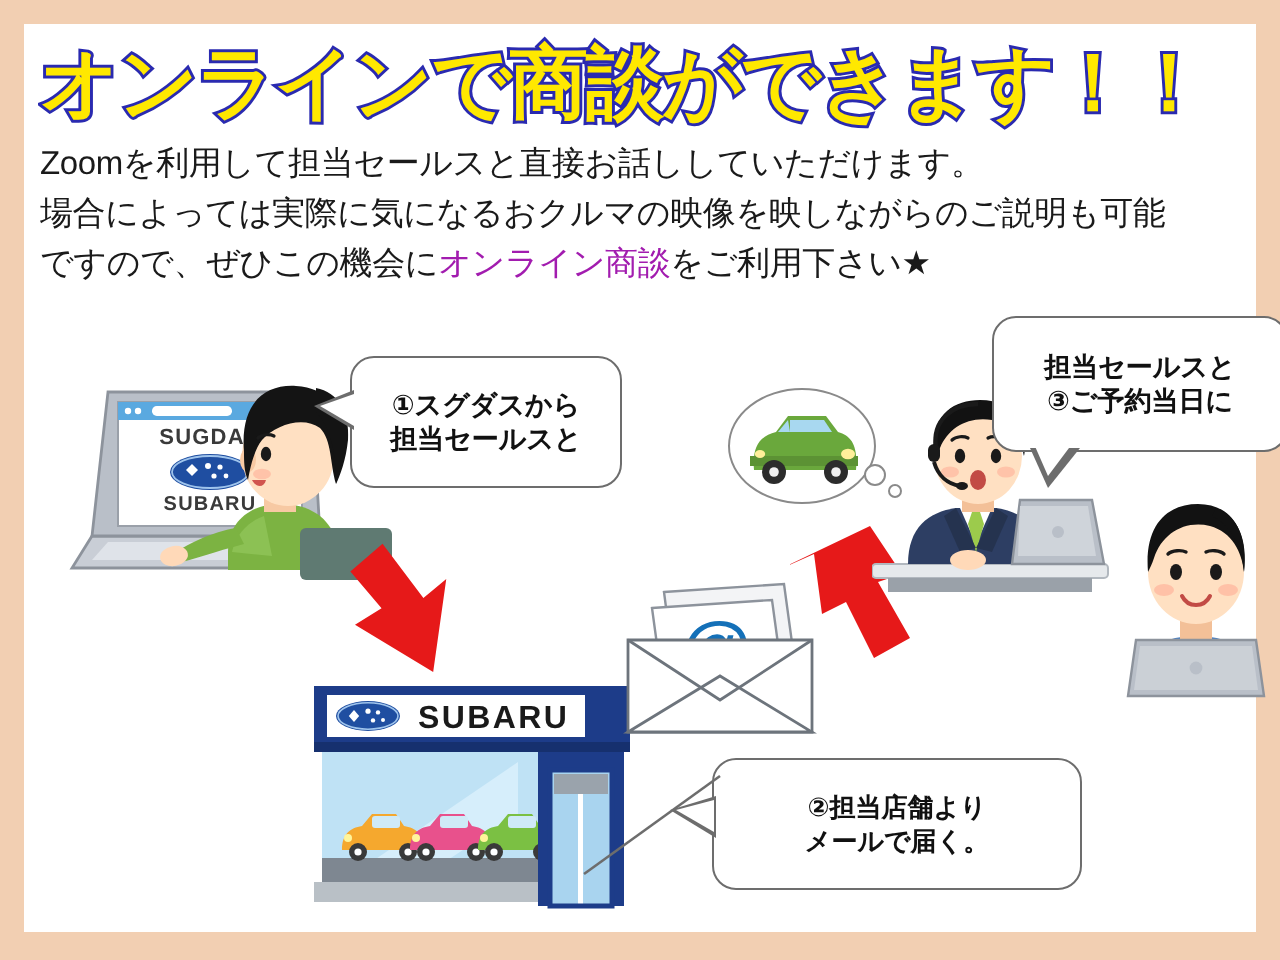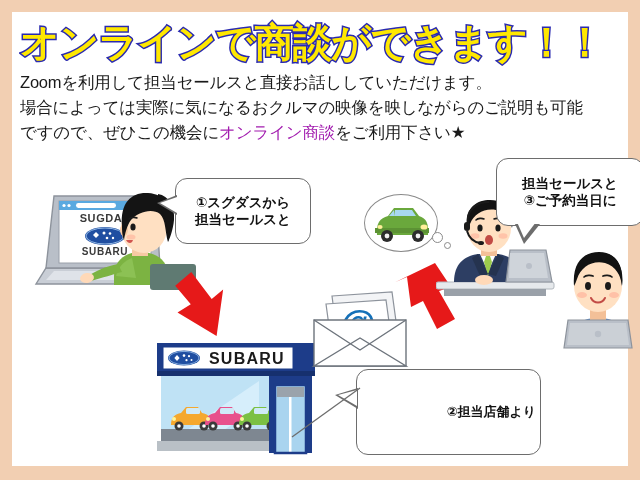--- a/index.html
+++ b/index.html
@@ -49,21 +49,21 @@
   }
   .callout .ln{display:block;}
   .tail{position:absolute;width:0;height:0;}
 
   #callout1{left:163px;top:166px;width:136px;height:66px;padding:16px 4px;}
   #callout1 .tail-o{left:-19px;top:16px;border-top:8px solid transparent;
       border-bottom:12px solid transparent;border-right:20px solid #6d6d6d;}
   #callout1 .tail-i{left:-16px;top:18px;border-top:6px solid transparent;
       border-bottom:10px solid transparent;border-right:17px solid #fff;}
 
-  #callout2{left:344px;top:357px;width:185px;height:86px;padding:3px 4px;font-size:13px;line-height:17.5px;align-items:flex-end;}
+  #callout2{left:344px;top:367px;width:185px;height:66px;padding:3px 4px;font-size:13px;line-height:17.5px;}
   #callout2 .tail-o{left:-22px;top:18px;border-top:7px solid transparent;
       border-bottom:14px solid transparent;border-right:23px solid #6d6d6d;}
   #callout2 .tail-i{left:-19px;top:20px;border-top:5px solid transparent;
       border-bottom:11px solid transparent;border-right:19px solid #fff;}
 
   #callout3{left:484px;top:146px;width:148px;height:68px;padding:3px 4px;}
   #callout3 .tail-o{left:18px;top:65px;border-left:9px solid transparent;
       border-right:16px solid transparent;border-top:20px solid #6d6d6d;}
   #callout3 .tail-i{left:20px;top:63px;border-left:7px solid transparent;
       border-right:12px solid transparent;border-top:16px solid #fff;}
@@ -358,20 +358,21 @@
         <path d="M6 104 L74 104 L70 76 L10 76 Z" fill="#b9bfc8" stroke="#8d939c" stroke-width="1.2"></path>
         <path d="M12 79 L68 79 L71 101 L9 101 Z" fill="#cbd0d6"></path>
         <circle cx="40" cy="90" r="3.2" fill="#b9bfc8"></circle>
       </svg>
     </div>
 
     <div class="callout" id="callout2">
       <span class="tail tail-o"></span>
       <span class="tail tail-i"></span>
       <span class="ln">②担当店舗より</span>
+      <span class="ln">メールで届く。</span>
     </div>
 
     <svg style="position:absolute;left:276px;top:330px;" width="80" height="110">
       <path d="M4 95 L72 46" stroke="#6d6d6d" stroke-width="1.3" fill="none"></path>
     </svg>
 
   </div>
 </div>
 
 </body></html>

